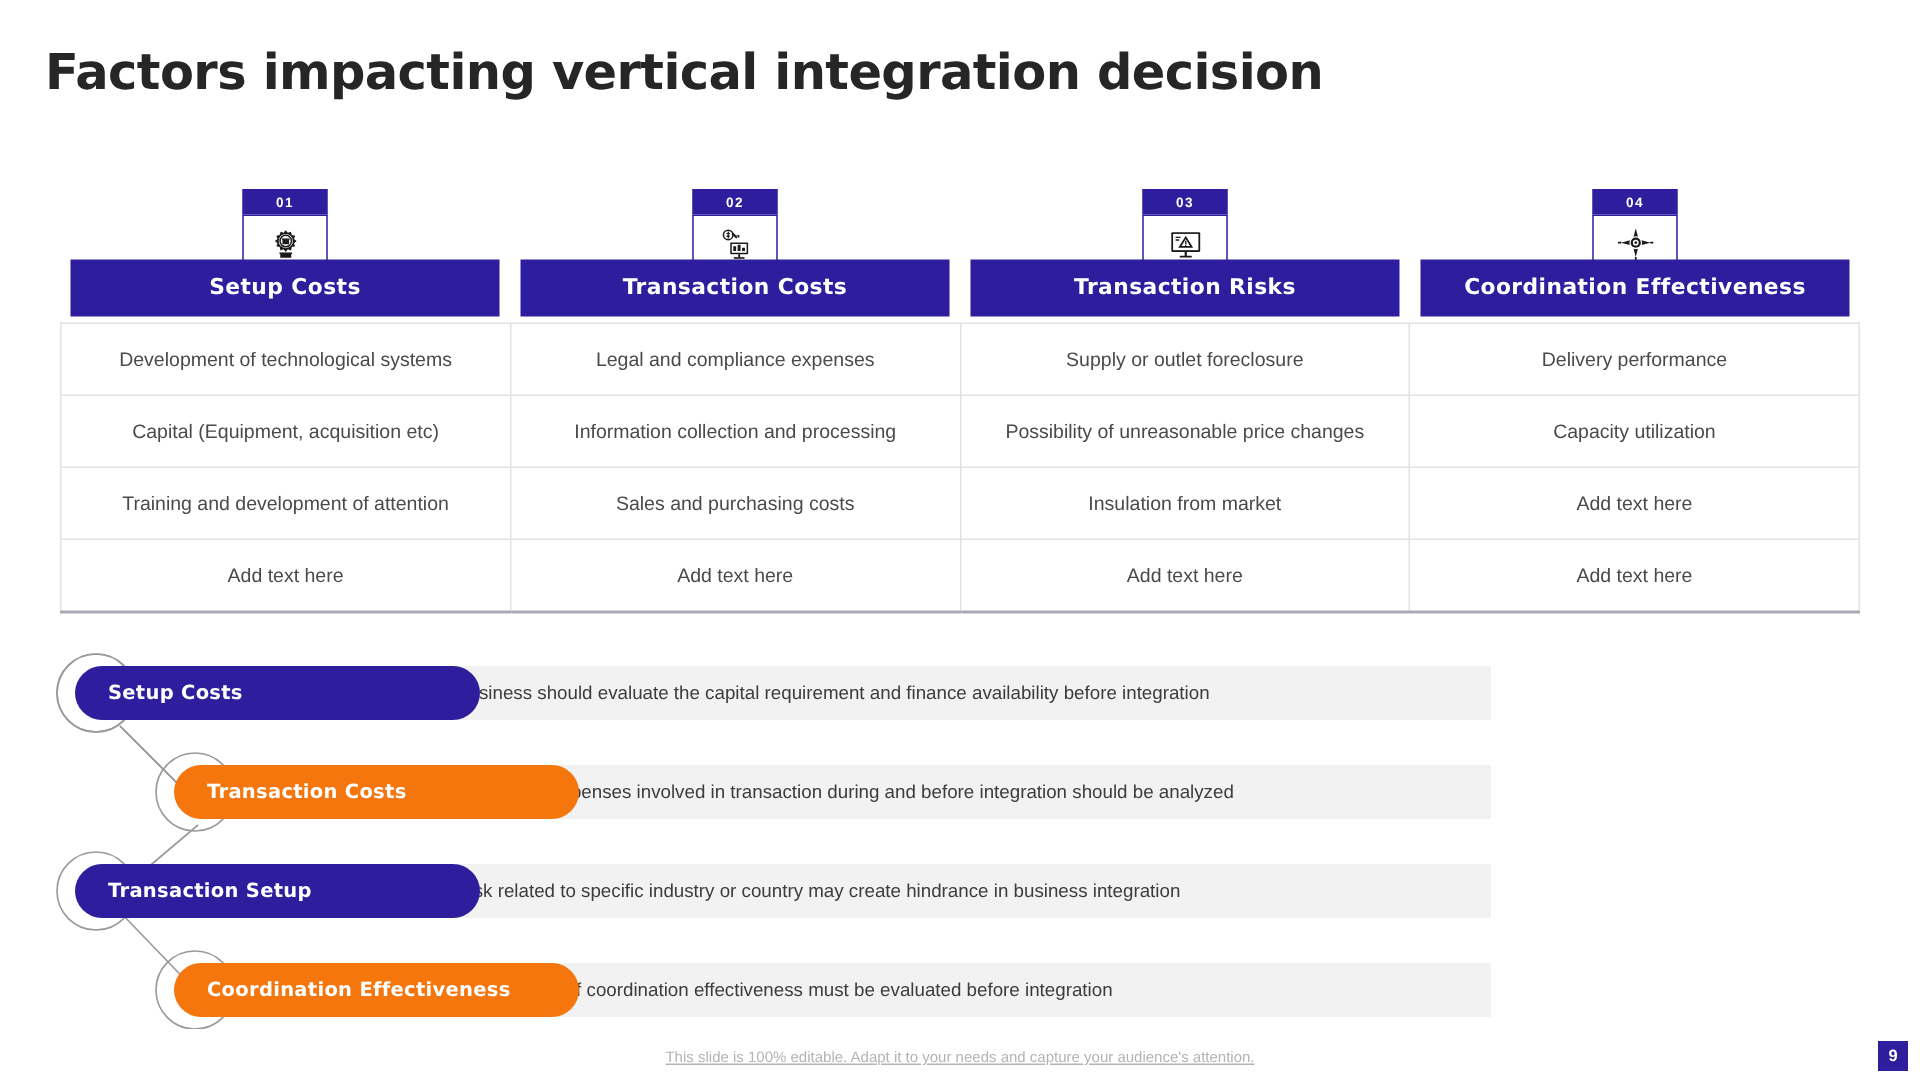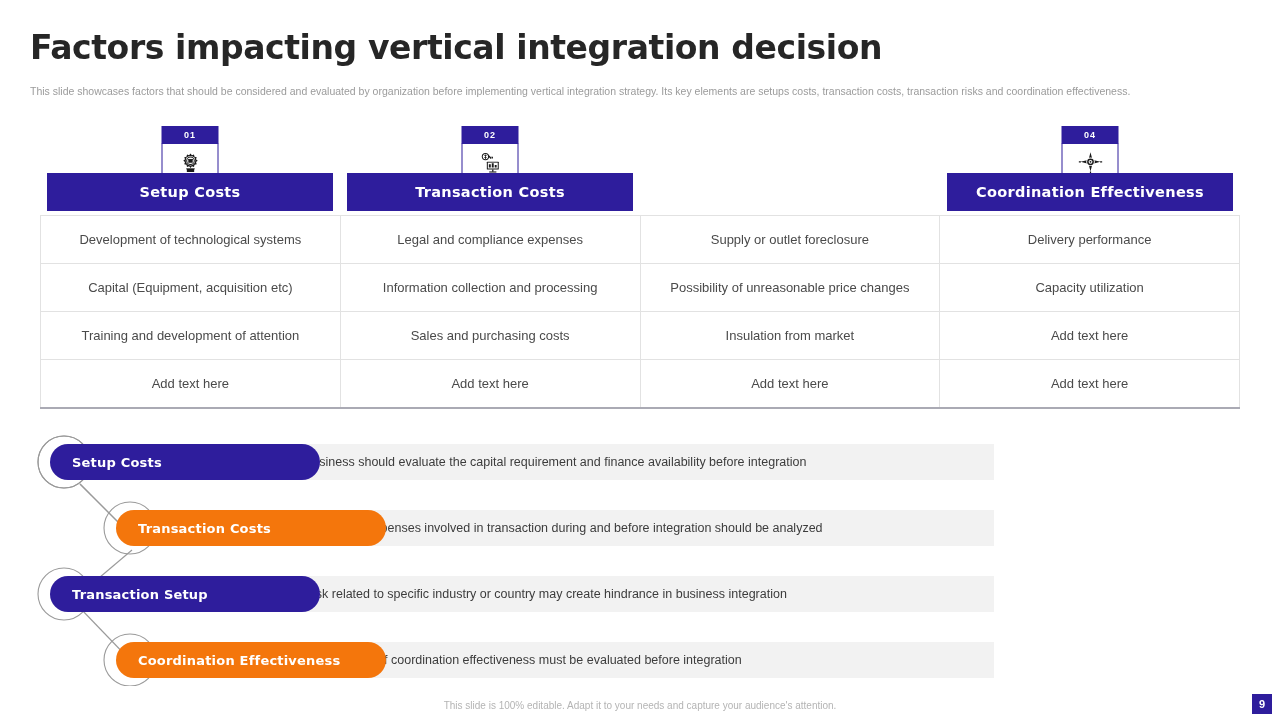--- a/index.html
+++ b/index.html
@@ -142,39 +142,39 @@
   .pill.blue { background: #2e1d9c; }
   .pill.orange { background: #f4760c; }
 
   
   .footer-note {
     position: absolute;
     left: 0; right: 0; top: 700px;
     text-align: center;
     font-size: 10px;
     color: #b4b4b4;
+    text-decoration: underline;
   }
   .page-num {
     position: absolute;
     right: 8px; bottom: 6px;
     width: 20px; height: 20px;
     background: #2e1d9c;
     color: #ffffff;
     font-size: 11px;
     font-weight: 700;
     display: flex; align-items: center; justify-content: center;
   }
 </style>
 </head>
 <body>
 
 <div class="slide">
 
   <div class="title">Factors impacting vertical integration decision</div>
-  <div class="subtitle">This slide showcases factors that should be considered and evaluated by organization before implementing vertical integration strategy. Its key elements are setups costs, transaction costs, transaction risks and coordination effectiveness.</div>
 
   <div class="cards">
 
     <div class="card" style="left:0px">
       <div class="card-badge">01</div>
       <div class="card-iconbox">
         <svg width="22" height="22" viewBox="0 0 24 24" fill="#1a1a1a">
           <path d="M12 1.6l1.5 1.9 2.3-.8.6 2.4 2.4.6-.8 2.3 1.9 1.5-1.9 1.5.8 2.3-2.4.6-.6 2.4-2.3-.8L12 17.4l-1.5-1.9-2.3.8-.6-2.4-2.4-.6.8-2.3L4.1 9.5l1.9-1.5-.8-2.3 2.4-.6.6-2.4 2.3.8z"></path>
           <circle cx="12" cy="9.5" r="5.2" fill="#fff"></circle>
           <path d="M12 4.8a4.7 4.7 0 1 0 0 9.4 4.7 4.7 0 0 0 0-9.4zm0 1.1a3.6 3.6 0 1 1 0 7.2 3.6 3.6 0 0 1 0-7.2z"></path>
@@ -200,20 +200,37 @@
           <rect x="9" y="10.5" width="13" height="8.6" rx="0.6"></rect>
           <rect x="10.1" y="11.6" width="10.8" height="6.4" fill="#fff"></rect>
           <path d="M11.2 16.8h2.1v-3.5h-2.1zm3.2 0h2.1v-4.6h-2.1zm3.2 0h2.1v-2.5h-2.1z"></path>
           <rect x="14.8" y="19.1" width="1.4" height="2.4"></rect>
           <rect x="11.6" y="21.2" width="7.8" height="1.2"></rect>
         </svg>
       </div>
       <div class="card-header" style="left:7px">Transaction Costs</div>
     </div>
 
+    <div class="card" style="left:600px">
+      <div class="card-badge">03</div>
+      <div class="card-iconbox">
+        <svg width="24" height="22" viewBox="0 0 26 24" fill="#1a1a1a">
+          <rect x="2.5" y="3" width="21" height="14.4" rx="0.8"></rect>
+          <rect x="3.8" y="4.3" width="18.4" height="11.8" fill="#fff"></rect>
+          <path d="M13 5.6l5.4 8.8H7.6z"></path>
+          <path d="M13 8l3.1 5H9.9z" fill="#fff"></path>
+          <rect x="12.5" y="9.3" width="1" height="2.4"></rect>
+          <rect x="12.5" y="12.1" width="1" height="0.9"></rect>
+          <path d="M5.6 6.3h3.6v1H5.6zM5.6 8.2h2.6v1H5.6z"></path>
+          <rect x="12.2" y="17.4" width="1.6" height="3"></rect>
+          <rect x="8.6" y="20.1" width="8.8" height="1.4" rx="0.4"></rect>
+        </svg>
+      </div>
+      <div class="card-header" style="left:7px">Transaction Risks</div>
+    </div>
 
     <div class="card" style="left:900px">
       <div class="card-badge">04</div>
       <div class="card-iconbox">
         <svg width="24" height="24" viewBox="0 0 24 24" fill="#1a1a1a">
           <path d="M12 1.2l1.9 7.4.7.3 7.3 1.9-7.3 1.9-.7.3-1.9 7.4-1.9-7.4-.7-.3-7.3-1.9 7.3-1.9.7-.3z"></path>
           <circle cx="12" cy="10.8" r="4.3" fill="#fff"></circle>
           <circle cx="12" cy="10.8" r="3.4"></circle>
           <circle cx="12" cy="10.8" r="1.9" fill="#fff"></circle>
           <circle cx="12" cy="10.8" r="0.9"></circle>

